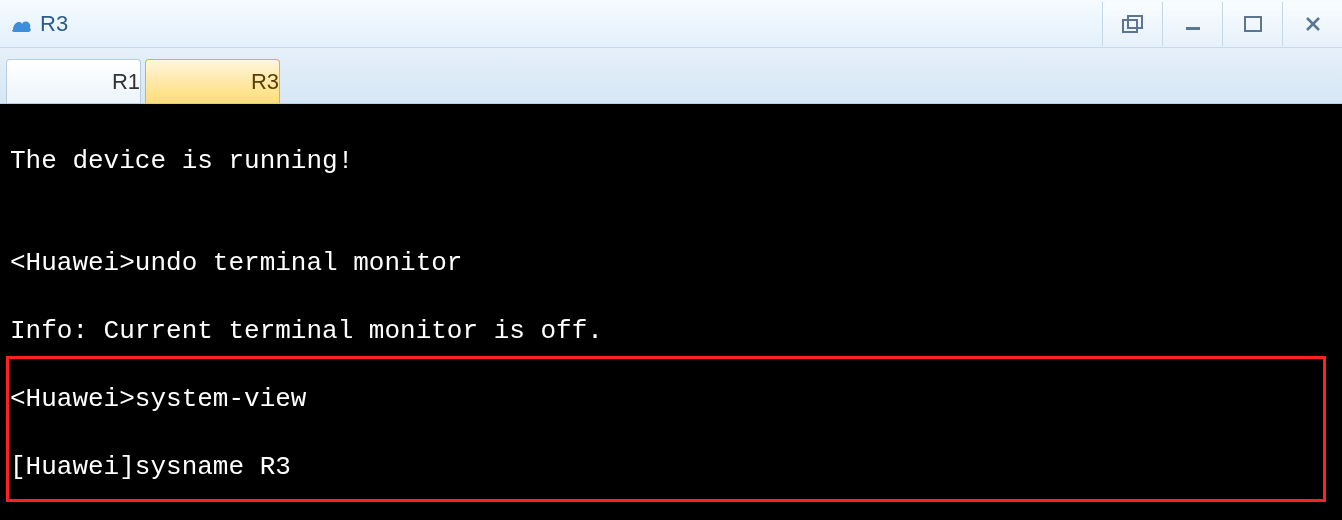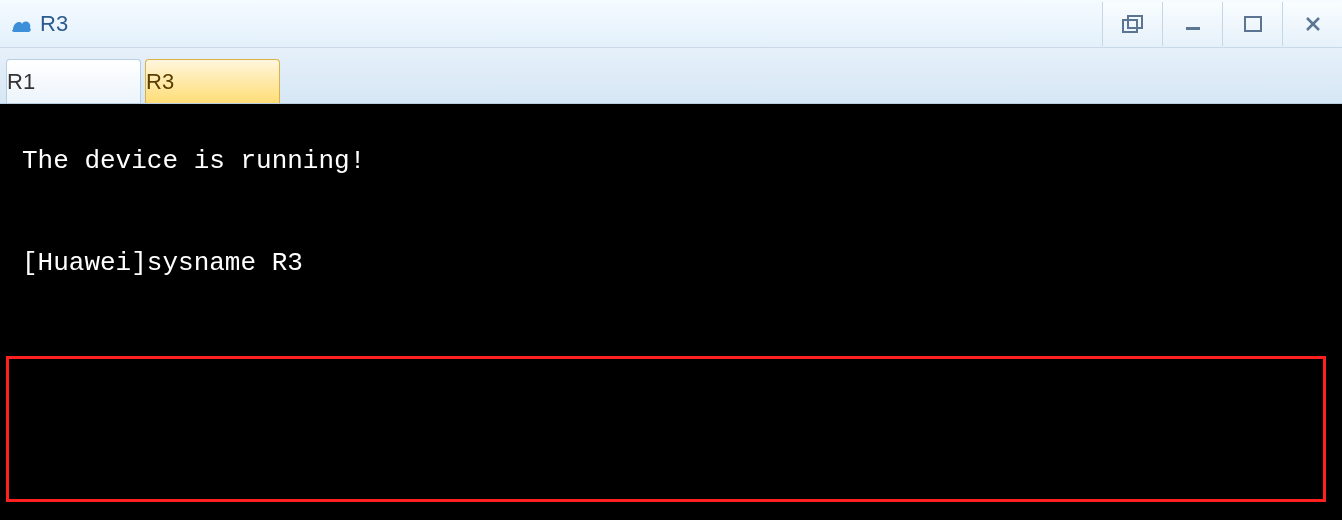--- a/index.html
+++ b/index.html
@@ -63,40 +63,40 @@
     .tab {
       width: 135px;
       height: 44px;
       margin-right: 4px;
       border: 1px solid #b8cee0;
       border-bottom: none;
       border-radius: 4px 4px 0 0;
       background: linear-gradient(to bottom, #ffffff 0%, #ecf4fb 100%);
       display: flex;
       align-items: center;
-      justify-content: flex-start;
+      justify-content: flex-end;
       font-size: 22px;
       color: #333;
       cursor: pointer;
     }
     .tab.active {
       background: linear-gradient(to bottom, #fff6de 0%, #ffe9a8 50%, #ffdd77 100%);
       border: 1px solid #d9b24a;
       border-bottom: none;
       color: #5a3e00;
     }
 
     .terminal {
       position: relative;
       background: #000000;
       color: #ffffff;
       font-family: "Courier New", monospace;
       font-size: 26px;
       line-height: 34px;
-      padding: 6px 22px;
+      padding: 6px 10px;
       height: calc(520px - 48px - 56px);
       white-space: pre;
       overflow: hidden;
     }
     .terminal-line {
       display: block;
     }
     .highlight-box {
       position: absolute;
       border: 3px solid #ff2020;
@@ -148,19 +148,22 @@
     <span>R1</span>
   </div>
   <div class="tab active">
     <span>R3</span>
   </div>
 </div>
 
 <div class="terminal">
 <span class="terminal-line">The device is running!</span>
 <span class="terminal-line"></span>
+<span class="terminal-line">&lt;Huawei&gt;undo terminal monitor</span>
+<span class="terminal-line">Info: Current terminal monitor is off.</span>
+<span class="terminal-line">&lt;Huawei&gt;system-view</span>
 <span class="terminal-line">[Huawei]sysname R3</span>
 
 
 
 
 <div class="highlight-box"></div>
 </div>
 
 </body></html>

